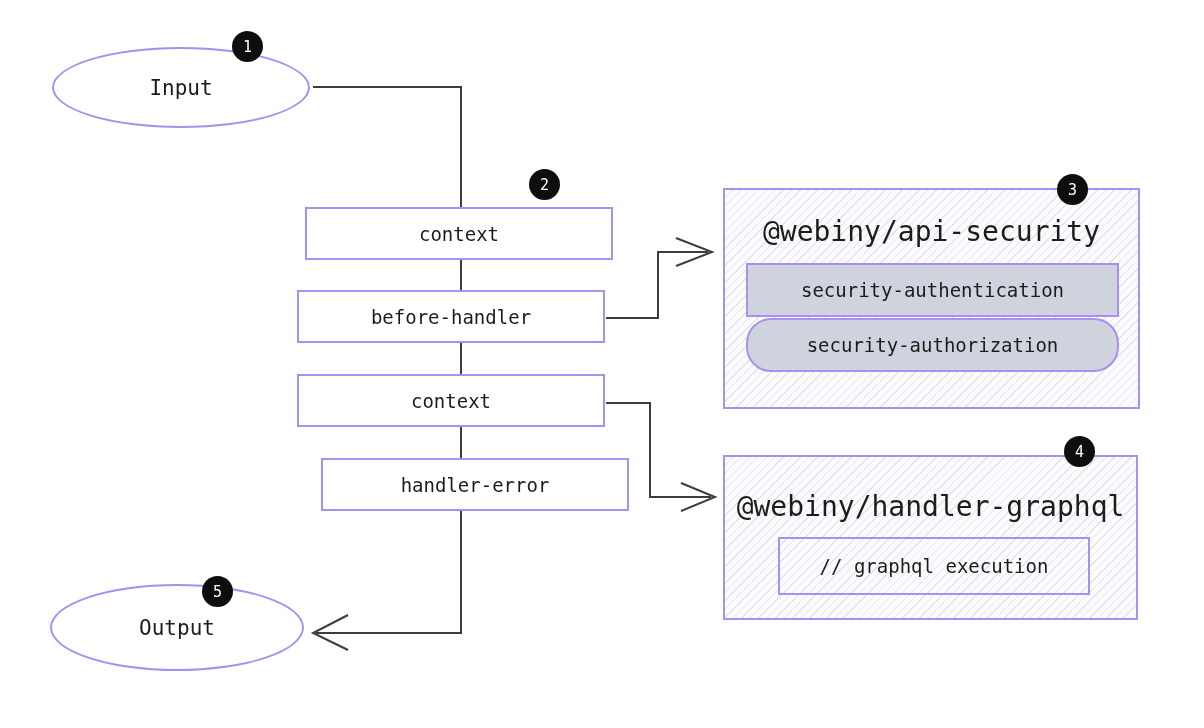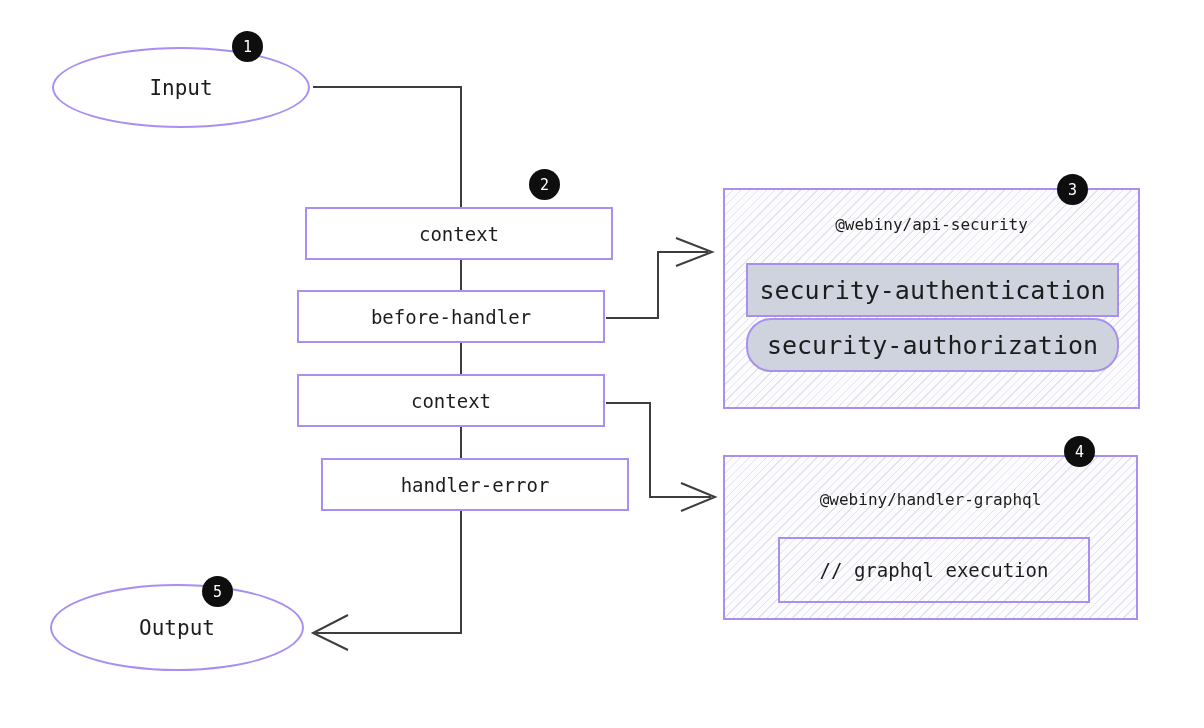--- a/index.html
+++ b/index.html
@@ -32,33 +32,33 @@
   #step-before-handler{top:290px;}
   #step-handler{top:374px;}
   #step-handler-error{top:458px;margin-left:24px;}
   .group-box{
     position:absolute;border:2px solid var(--purple);box-sizing:border-box;
     background:repeating-linear-gradient(135deg,#fcfcfe 0px,#fcfcfe 5px,#e3e3ed 5px,#e3e3ed 6px);
   }
   #group-api-security{left:723px;top:188px;width:417px;height:221px;}
   #group-handler-graphql{left:723px;top:455px;width:415px;height:165px;padding-left:48px;}
   .group-title{
-    position:absolute;left:0;right:0;text-align:center;font-size:16px;
+    position:absolute;left:0;right:0;text-align:center;font-size:28px;
   }
   #group-api-security .group-title{top:25px;}
   #group-handler-graphql .group-title{top:33px;}
   .plugin-box{
     position:absolute;left:21px;width:373px;height:54px;box-sizing:border-box;
     background:var(--plugin-fill);border:2px solid var(--purple);
-    display:flex;align-items:center;justify-content:center;font-size:25px;
+    display:flex;align-items:center;justify-content:center;font-size:19px;
   }
   #plugin-authentication{top:73px;}
   #plugin-authorization{top:128px;border-radius:25px;}
   #plugin-graphql-exec{
-    position:absolute;left:53px;top:80px;width:312px;height:66px;box-sizing:border-box;
+    position:absolute;left:53px;top:80px;width:312px;height:58px;box-sizing:border-box;
     background:transparent;border:2px solid var(--purple);
     display:flex;align-items:center;justify-content:center;font-size:19px;
   }
   .badge{
     position:absolute;width:31px;height:31px;border-radius:50%;
     background:var(--badge-bg);color:#fff;display:flex;align-items:center;justify-content:center;
     font-size:15px;z-index:5;
   }
   #badge-1{left:232px;top:31px;}
   #badge-2{left:529px;top:169px;}

